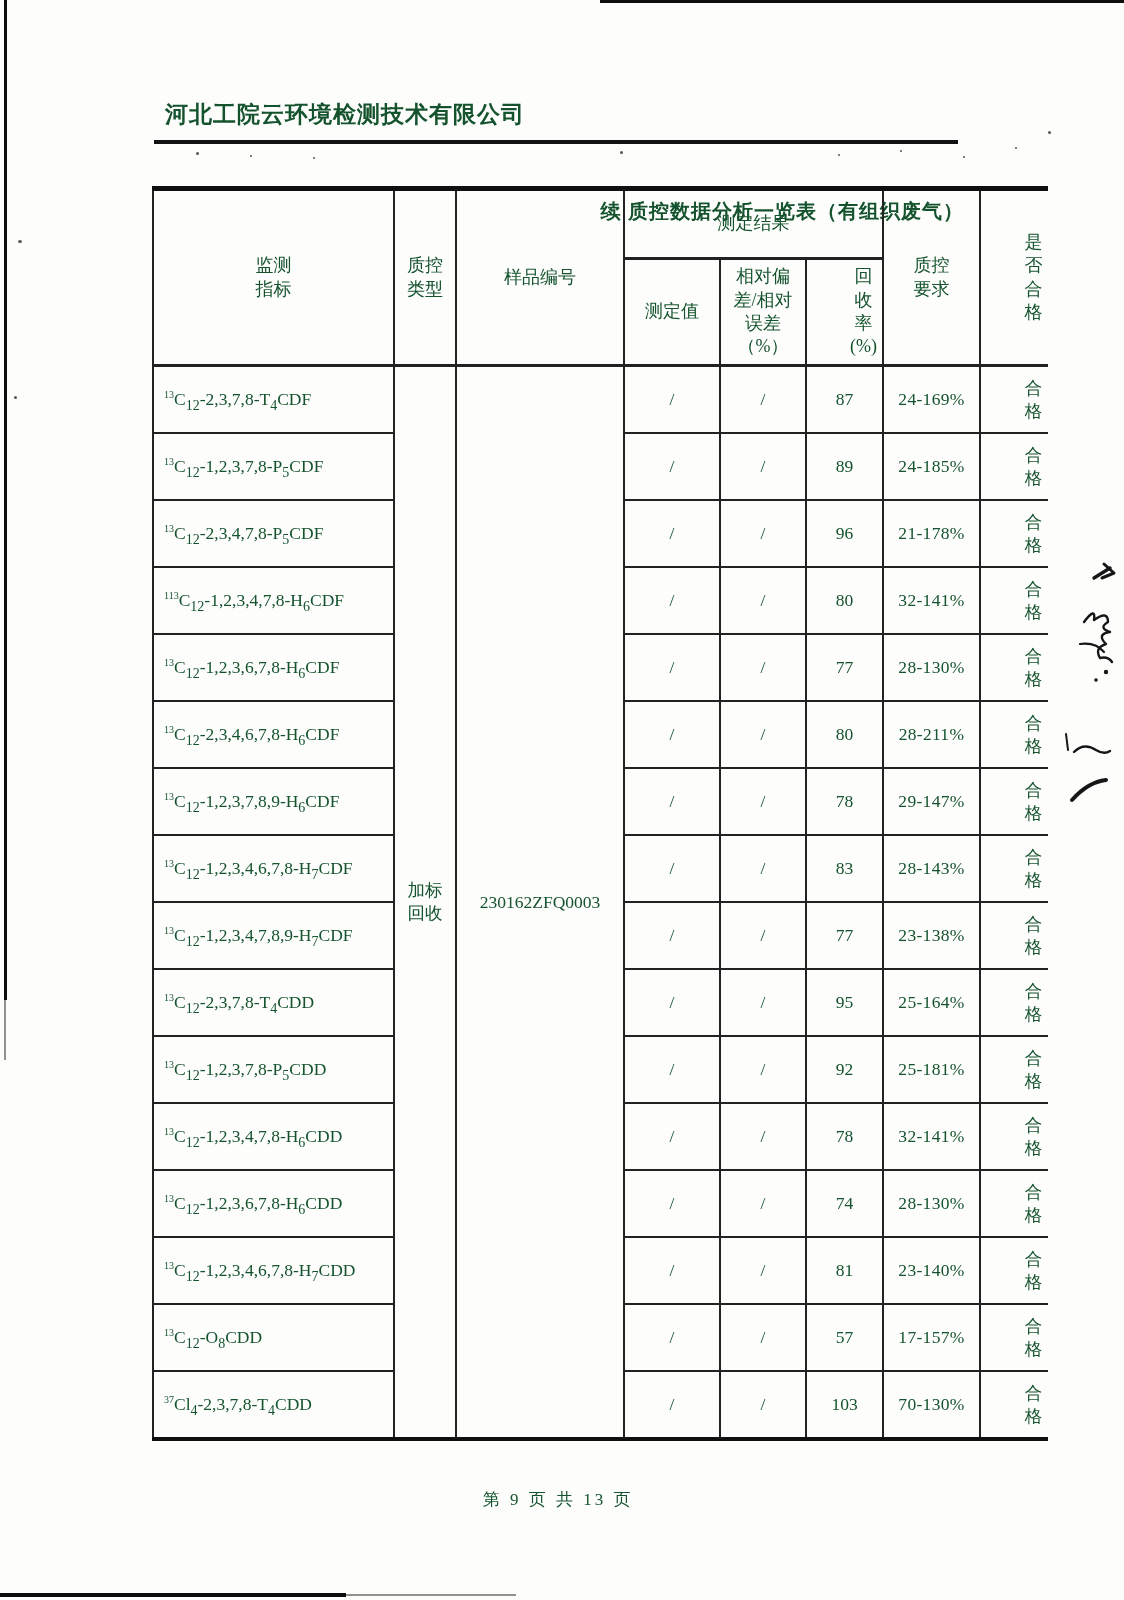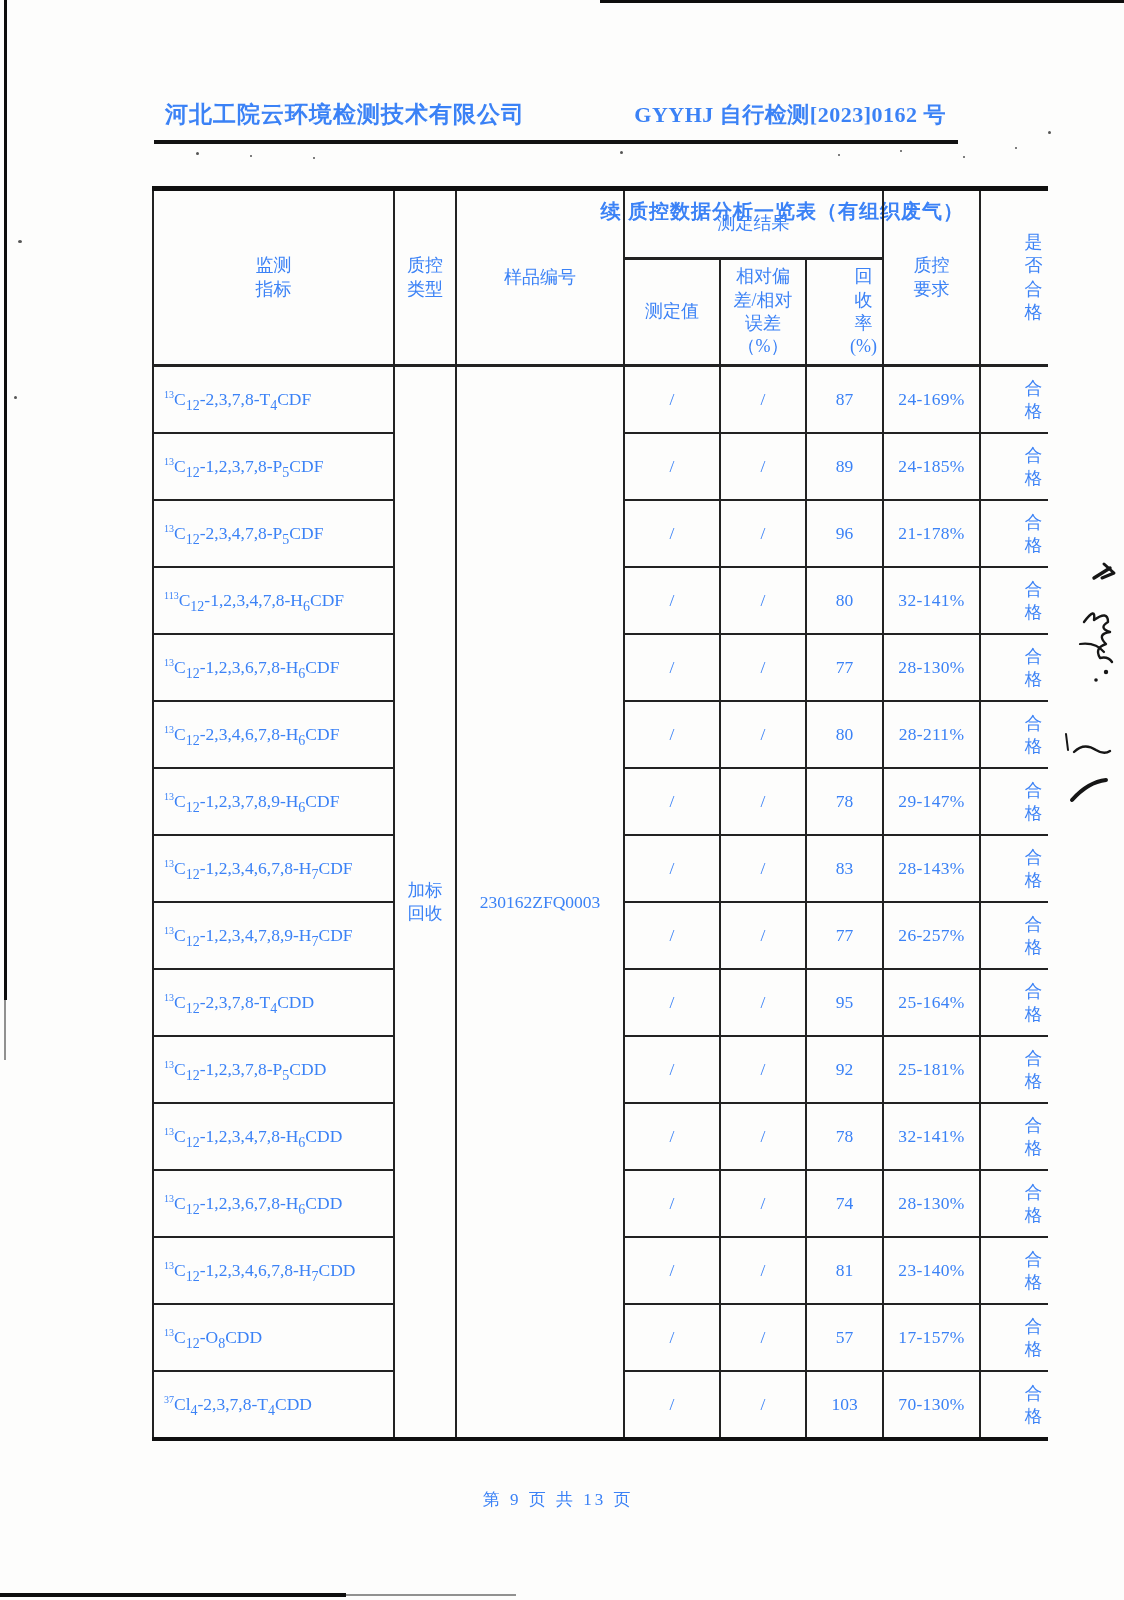--- a/index.html
+++ b/index.html
@@ -1,20 +1,20 @@
 <!DOCTYPE html>
 <html><head>
 <meta charset="utf-8">
 <style>
   html,body { margin:0; padding:0; background:#e8e8e8; }
   .page {
     position:relative; width:1124px; height:1600px;
     background:#fdfdfc; overflow:hidden;
     font-family:"Liberation Serif","DejaVu Serif",serif;
-    color:#3b82f6;
+    color:#14532d;
   }
   
   .edge { position:absolute; background:#0d0d0d; }
   .edge.faint { opacity:.45; }
   
   .hdr-left {
     position:absolute; left:165px; top:99px;
     font-family:"Liberation Sans","DejaVu Sans",sans-serif;
     font-size:23px; font-weight:700; letter-spacing:1px; white-space:nowrap;
   }
@@ -67,21 +67,20 @@
 
 <div class="page">
 
   <div class="edge" style="left:4px;top:0;width:3px;height:1000px;"></div>
   <div class="edge faint" style="left:4px;top:1000px;width:2px;height:60px;"></div>
   <div class="edge" style="left:600px;top:0;width:524px;height:3px;"></div>
   <div class="edge" style="left:0;top:1593px;width:346px;height:4px;"></div>
   <div class="edge faint" style="left:346px;top:1594px;width:170px;height:2px;"></div>
 
   <div class="hdr-left">河北工院云环境检测技术有限公司</div>
-  <div class="hdr-right">GYYHJ 自行检测[2023]0162 号</div>
   <div class="hdr-underline"></div>
   <div class="doc-title">续 质控数据分析一览表（有组织废气）</div>
 
   <table class="tbl">
     <colgroup>
       <col style="width:241px">
         <col style="width:62px">
         <col style="width:168px">
       <col style="width:96px">
         <col style="width:86px">
@@ -178,21 +177,21 @@
           <td>/</td>
           <td>83</td>
           <td class="qcreq">28-143%</td>
           <td>合格</td>
         </tr>
         <tr>
           <td class="name-cell"><sup>13</sup>C<sub>12</sub>-1,2,3,4,7,8,9-H<sub>7</sub>CDF</td>
           <td>/</td>
           <td>/</td>
           <td>77</td>
-          <td class="qcreq">26-257%</td>
+          <td class="qcreq">23-138%</td>
           <td>合格</td>
         </tr>
         <tr>
           <td class="name-cell"><sup>13</sup>C<sub>12</sub>-2,3,7,8-T<sub>4</sub>CDD</td>
           <td>/</td>
           <td>/</td>
           <td>95</td>
           <td class="qcreq">25-164%</td>
           <td>合格</td>
         </tr>

